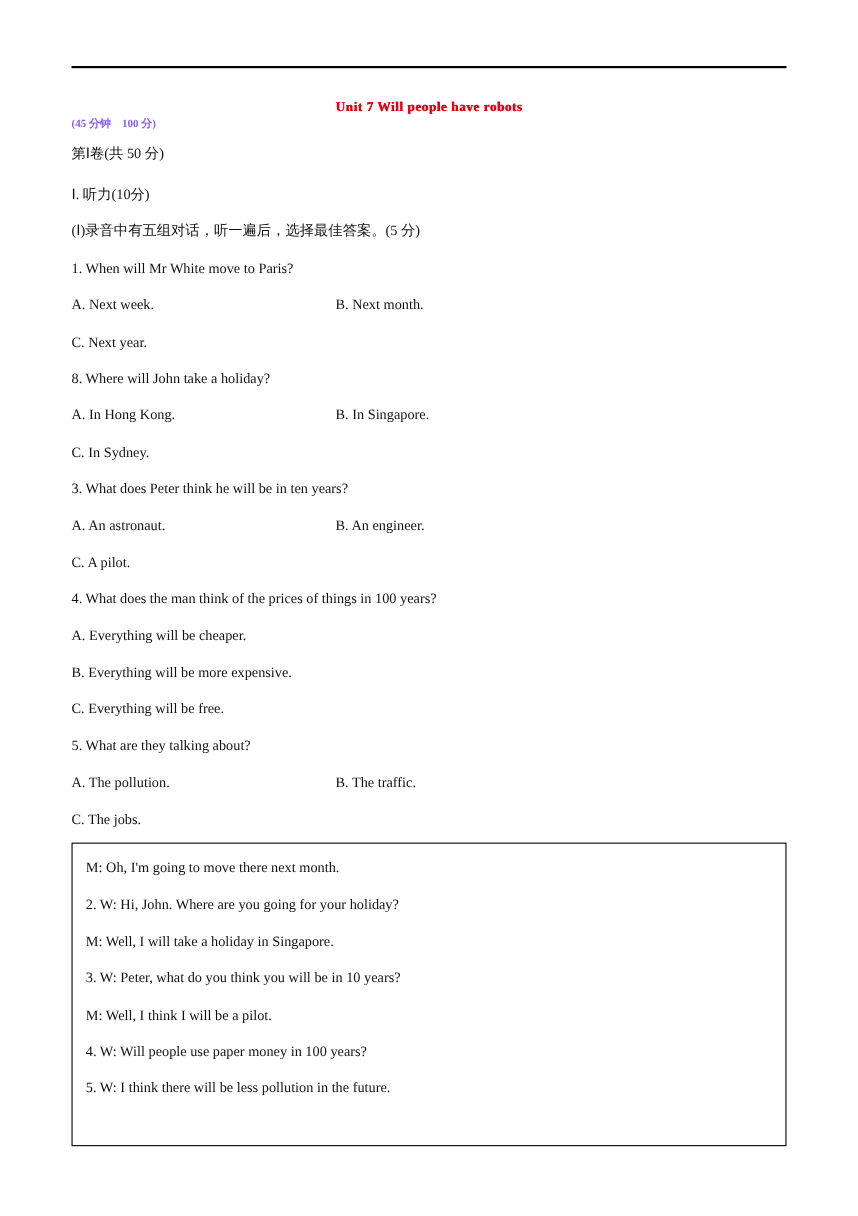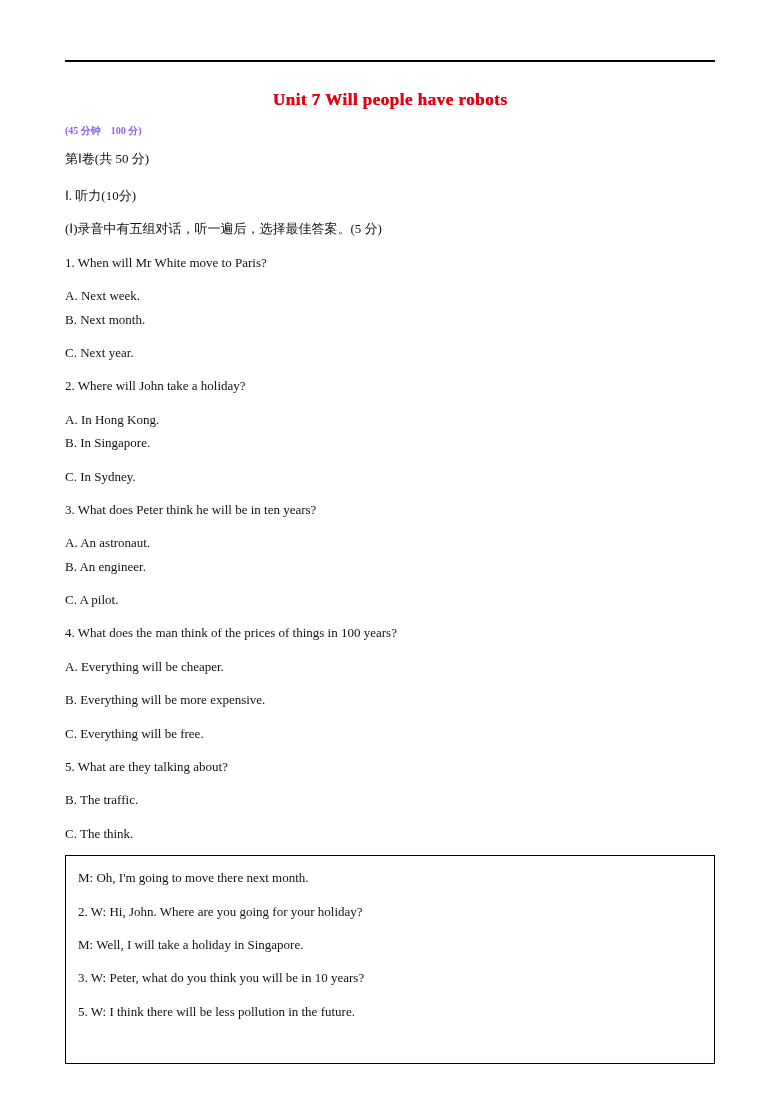--- a/index.html
+++ b/index.html
@@ -14,23 +14,23 @@
     position: relative;
   }
   .top-rule {
     border-top: 2px solid #000;
     margin-bottom: 28px;
   }
   .title {
     text-align: center;
     color: #e60012;
     font-weight: bold;
-    font-size: 17px;
+    font-size: 12px;
     letter-spacing: 0.5px;
-    margin-bottom: 14px;
+    margin-bottom: 0;
     text-shadow: 0.5px 0 #e60012;
   }
   .subtitle {
     text-align: left;
     color: #8b5cf6;
     font-weight: bold;
     font-size: 10px;
     margin-bottom: 12px;
   }
   .section-head {
@@ -39,21 +39,20 @@
     margin-bottom: 16px;
   }
   .line {
     margin-bottom: 10px;
     line-height: 1.8;
   }
   .opt-row {
     display: flex;
     margin-bottom: 10px;
     line-height: 1.8;
-    flex-direction: column;
   }
   .opt-a { width: 240px; }
   .opt-b { }
   .transcript-box {
     border: 1.5px solid #000;
     padding: 10px 12px 30px 12px;
     margin-top: 6px;
   }
   .transcript-box .line { margin-bottom: 10px; }
 </style>
@@ -69,44 +68,47 @@
 <div class="line">Ⅰ. 听力(10分)</div>
 <div class="line">(Ⅰ)录音中有五组对话，听一遍后，选择最佳答案。(5 分)</div>
 
 <div class="line">1. When will Mr White move to Paris?</div>
 <div class="opt-row">
   <span class="opt-a">A. Next week.</span>
   <span class="opt-b">B. Next month.</span>
 </div>
 <div class="line">C. Next year.</div>
 
-<div class="line">2. Where will John take a holiday?</div>
+<div class="line">8. Where will John take a holiday?</div>
 <div class="opt-row">
   <span class="opt-a">A. In Hong Kong.</span>
   <span class="opt-b">B. In Singapore.</span>
 </div>
 <div class="line">C. In Sydney.</div>
 
 <div class="line">3. What does Peter think he will be in ten years?</div>
 <div class="opt-row">
   <span class="opt-a">A. An astronaut.</span>
   <span class="opt-b">B. An engineer.</span>
 </div>
 <div class="line">C. A pilot.</div>
 
 <div class="line">4. What does the man think of the prices of things in 100 years?</div>
 <div class="line">A. Everything will be cheaper.</div>
 <div class="line">B. Everything will be more expensive.</div>
 <div class="line">C. Everything will be free.</div>
 
 <div class="line">5. What are they talking about?</div>
 <div class="opt-row">
+  <span class="opt-a">A. The pollution.</span>
   <span class="opt-b">B. The traffic.</span>
 </div>
-<div class="line">C. The think.</div>
+<div class="line">C. The jobs.</div>
 
 <div class="transcript-box">
   <div class="line">M: Oh, I'm going to move there next month.</div>
   <div class="line">2. W: Hi, John. Where are you going for your holiday?</div>
   <div class="line">M: Well, I will take a holiday in Singapore.</div>
   <div class="line">3. W: Peter, what do you think you will be in 10 years?</div>
+  <div class="line">M: Well, I think I will be a pilot.</div>
+  <div class="line">4. W: Will people use paper money in 100 years?</div>
   <div class="line">5. W: I think there will be less pollution in the future.</div>
 </div>
 
 </body></html>

